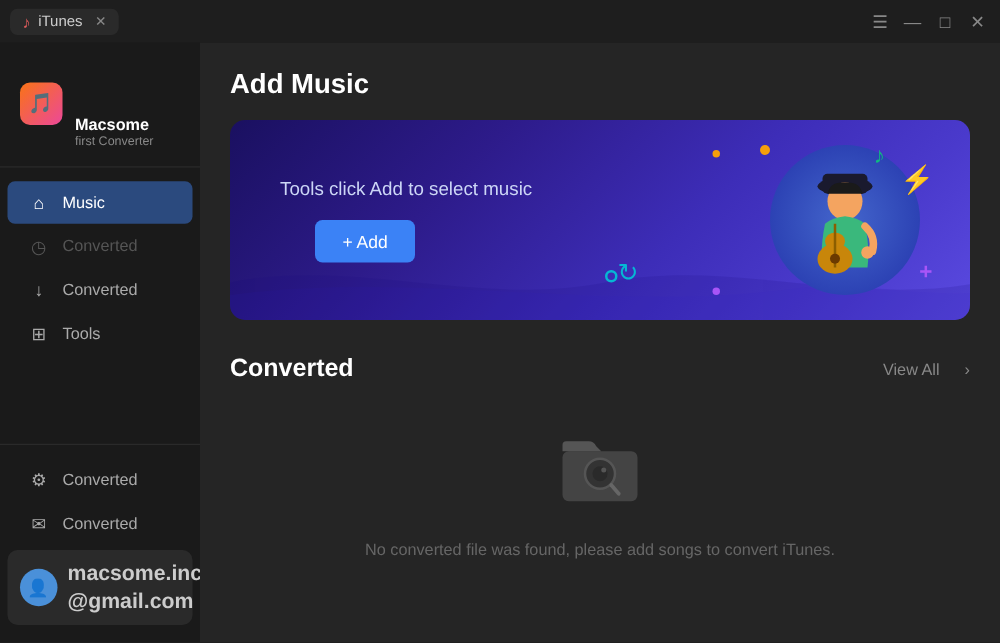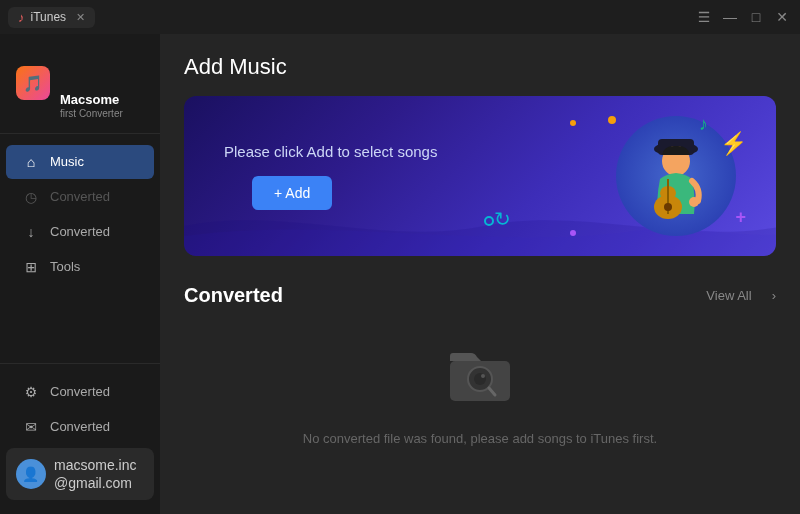--- a/index.html
+++ b/index.html
@@ -172,36 +172,37 @@
       justify-content: center;
       font-size: 14px;
       flex-shrink: 0;
       color: white;
     }
     .user-info {
       display: flex;
       flex-direction: column;
     }
     .user-name {
-      font-size: 14px;
+      font-size: 17px;
       color: #ccc;
       line-height: 1.3;
+      font-weight: bold;
     }
 
     
     .content {
       flex: 1;
       background: #252525;
       overflow-y: auto;
       padding: 20px 24px;
     }
 
     .section-title {
       font-size: 22px;
-      font-weight: 400;
+      font-weight: 700;
       color: #fff;
       margin-bottom: 16px;
     }
 
     
     .add-music-banner {
       background: linear-gradient(135deg, #1a1060 0%, #2d1b8a 30%, #3d2db8 60%, #4a3acc 80%, #5a4ae0 100%);
       border-radius: 12px;
       height: 160px;
       display: flex;
@@ -419,21 +420,21 @@
         <div class="dot dot-4"></div>
         <div class="dot dot-5"></div>
       </div>
 
       <span class="deco deco-note">♪</span>
       <span class="deco deco-lightning">⚡</span>
       <span class="deco deco-refresh">↻</span>
       <span class="deco deco-plus">+</span>
 
       <div class="banner-left">
-        <p class="banner-text">Please click Add to select songs</p>
+        <p class="banner-text">Tools click Add to select music</p>
         <button class="add-btn">+ Add</button>
       </div>
 
       <div class="banner-art">
         <div class="character-circle">
 
           <svg width="100" height="115" viewBox="0 0 100 115">
 
             <ellipse cx="50" cy="30" rx="22" ry="7" fill="#1a1a2e"></ellipse>
             <rect x="32" y="20" width="36" height="16" rx="4" fill="#1a1a2e"></rect>
@@ -472,17 +473,17 @@
 
           <rect x="5" y="18" width="60" height="40" rx="5" fill="#444"></rect>
           <path d="M5,18 L5,13 Q5,10 8,10 L26,10 Q30,10 32,14 L36,18Z" fill="#555"></path>
 
           <circle cx="35" cy="36" r="12" fill="#333" stroke="#555" stroke-width="2"></circle>
           <circle cx="35" cy="36" r="6" fill="#2a2a2a"></circle>
           <circle cx="38" cy="33" r="2" fill="#555"></circle>
           <line x1="44" y1="45" x2="50" y2="52" stroke="#666" stroke-width="3" stroke-linecap="round"></line>
         </svg>
       </div>
-      <p class="empty-text">No converted file was found, please add songs to iTunes first.</p>
+      <p class="empty-text">No converted file was found, please add songs to convert iTunes.</p>
     </div>
 
   </div>
 </div>
 
 </body></html>

